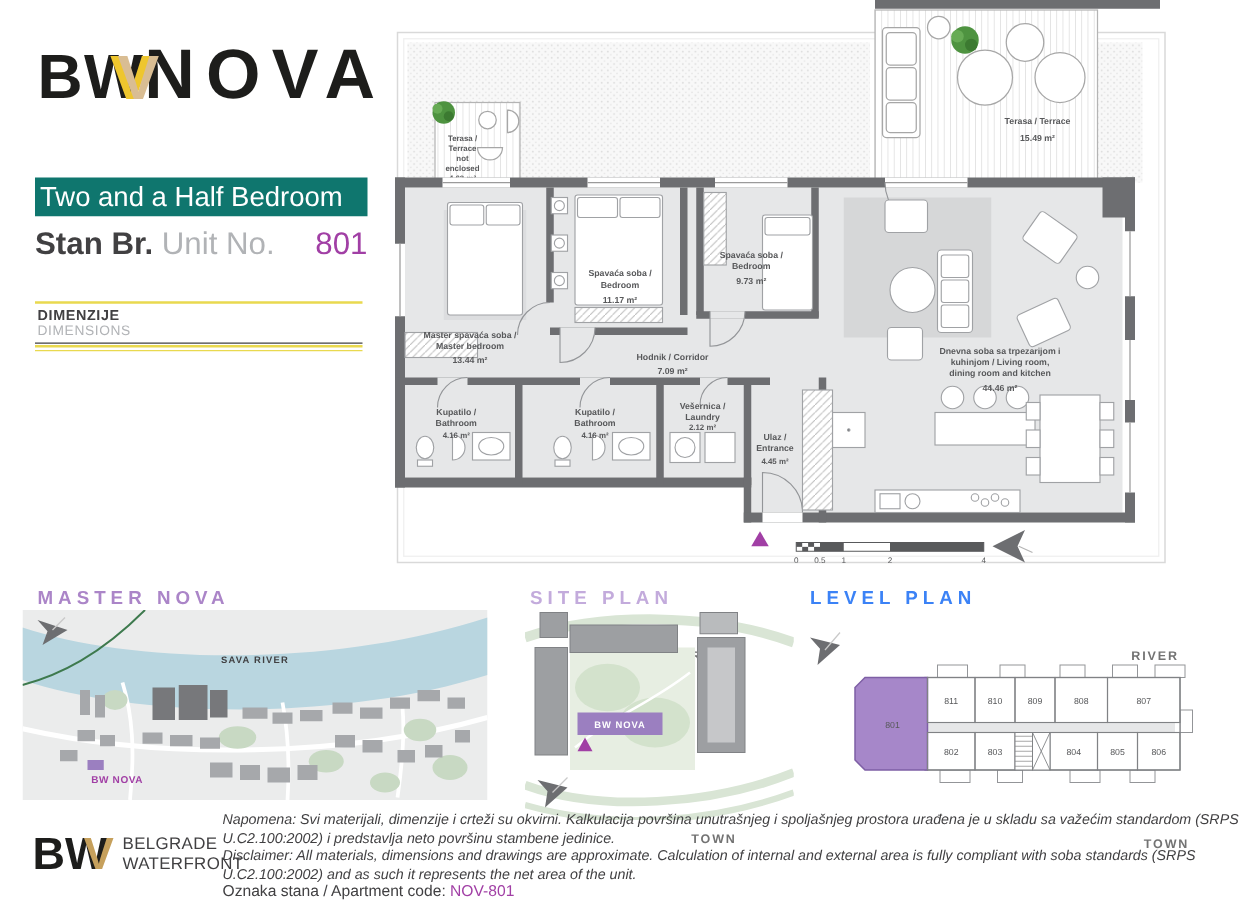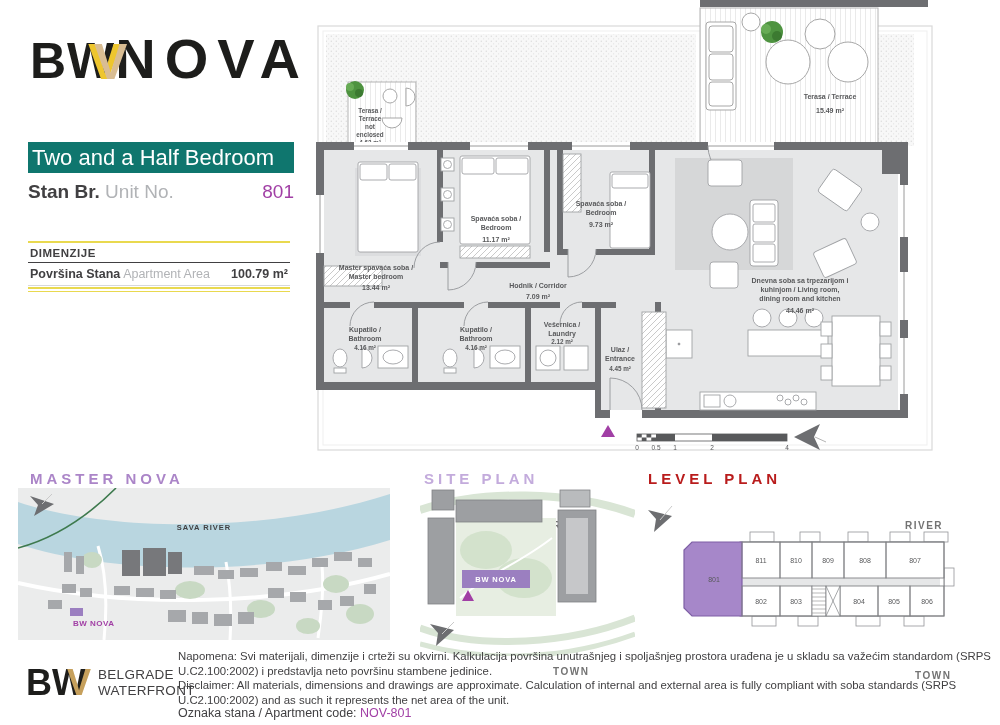--- a/index.html
+++ b/index.html
@@ -11,21 +11,21 @@
   .brandlogo{left:30px;top:26px;font-weight:bold;color:#1d1d1b;}
   .brandlogo .bw{font-size:50px;letter-spacing:1px;position:relative;}
   .brandlogo .goldv{position:absolute;left:58px;top:0;color:#eec62e;}
   .brandlogo .goldv2{position:absolute;left:64px;top:0;color:#d9bd93;}
   .brandlogo .nova{font-size:56px;letter-spacing:9px;}
 
   
   .type-banner{left:28px;top:142px;width:262px;height:31px;background:#0f766e;
                color:#ffffff;font-size:22px;line-height:31px;padding-left:4px;
                white-space:nowrap;overflow:hidden;}
-  .unit-row{left:28px;top:181px;width:266px;font-size:19px;}
+  .unit-row{left:28px;top:181px;width:266px;font-size:25px;}
   .unit-row .sr{color:#414042;font-weight:bold;}
   .unit-row .en{color:#b1b3b6;}
   .unit-row .num{color:#a13fa5;float:right;}
 
   
   .dims{left:28px;top:241px;width:262px;font-size:12.5px;}
   .dims .toprule{border-top:2px solid #e9d94f;}
   .dims .header{padding:4px 2px 3px 2px;border-bottom:1.5px solid #414042;}
   .dims .header .sr{font-weight:bold;color:#414042;display:block;font-size:11.5px;letter-spacing:.5px;}
   .dims .header .en{color:#b1b3b6;display:block;font-size:11px;letter-spacing:.5px;}
@@ -34,31 +34,31 @@
   .dims .row .lsr{font-weight:bold;color:#414042;}
   .dims .row .len{color:#b1b3b6;}
   .dims .row .val{font-weight:bold;color:#414042;white-space:nowrap;}
   .dims .botrule{border-top:2px solid #e9d94f;margin-top:1px;}
   .dims .botrule2{border-top:1px solid #e9d94f;margin-top:2px;}
 
   
   .plan-title{font-size:15px;letter-spacing:4px;font-weight:bold;}
   .t-master{left:30px;top:470px;color:#ab85c8;}
   .t-site{left:424px;top:470px;color:#c3abdc;}
-  .t-level{left:648px;top:470px;color:#b91c1c;}
+  .t-level{left:648px;top:470px;color:#3b82f6;}
   .compass-word{font-size:10px;font-weight:bold;color:#737373;letter-spacing:1.5px;margin-top:40px;}
 
   
   .bwlogo{left:26px;top:662px;color:#1d1d1b;}
   .bwlogo .mark{font-size:36px;font-weight:bold;position:relative;letter-spacing:0;}
   .bwlogo .goldv{position:absolute;left:41px;top:0;color:#c6a05c;}
   .bwlogo .name{position:absolute;left:72px;top:5px;font-size:13.5px;line-height:1.15;
                 color:#414042;letter-spacing:.3px;}
   .legal{left:178px;top:649px;width:818px;font-size:11.4px;line-height:1.28;color:#414042;}
-  .legal p{margin:0;}
+  .legal p{margin:0;font-style:italic;}
   .code-line{left:178px;top:706px;font-size:12.5px;color:#414042;}
   .code-line .code{color:#a13fa5;text-align:center;}
 
   svg text{font-family:"Liberation Sans",sans-serif;}
   .roomlbl{font-size:7px;font-weight:bold;fill:#58595b;}
   .roomlbl-sm{font-size:6.3px;font-weight:bold;fill:#58595b;}
   .ticklbl{font-size:6.5px;fill:#58595b;}
   .unitnum{font-size:7px;fill:#58595b;}
   .maplbl{font-size:7.5px;font-weight:bold;fill:#414042;letter-spacing:1px;}
 </style>
@@ -73,24 +73,21 @@
 <div class="abs unit-row">
   <span class="sr">Stan Br.</span>
   <span class="en">Unit No.</span>
   <span class="num">801</span>
 </div>
 
 <div class="abs dims">
   <div class="toprule"></div>
   <div class="header">
     <span class="sr">DIMENZIJE</span>
-  </div>
-  <div class="row">
-    <span><span class="lsr">Površina Stana</span> <span class="len">Apartment Area</span></span>
-    <span class="val">100.79 m²</span>
+    <span class="en">DIMENSIONS</span>
   </div>
   <div class="botrule"></div>
   <div class="botrule2"></div>
 </div>
 
 <svg class="abs" style="left:310px;top:0;" width="630" height="462" viewBox="0 0 630 462">
   <defs>
     <pattern id="pv" width="5" height="8" patternUnits="userSpaceOnUse">
       <rect width="5" height="8" fill="#ffffff"></rect>
         <line x1="0" y1="0" x2="0" y2="8" stroke="#d6d6d6" stroke-width="1"></line>

